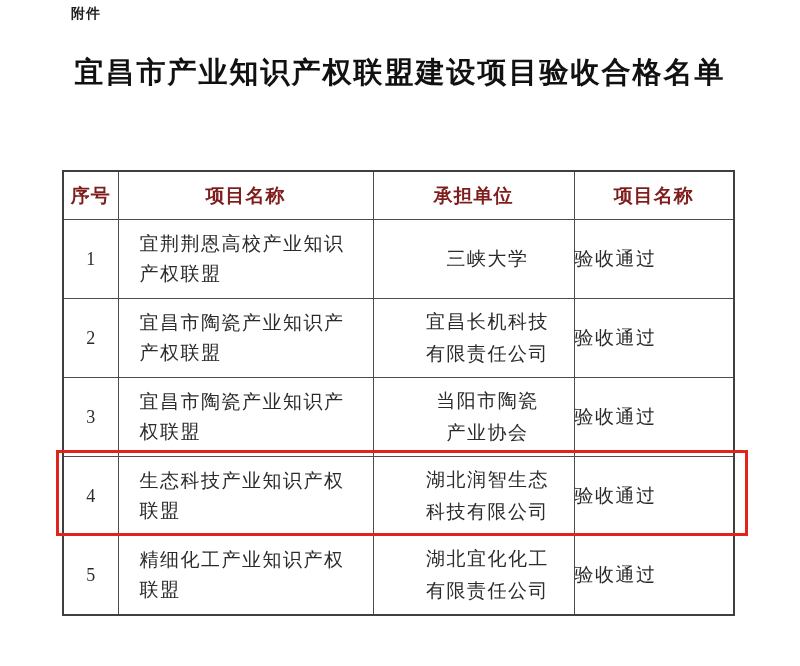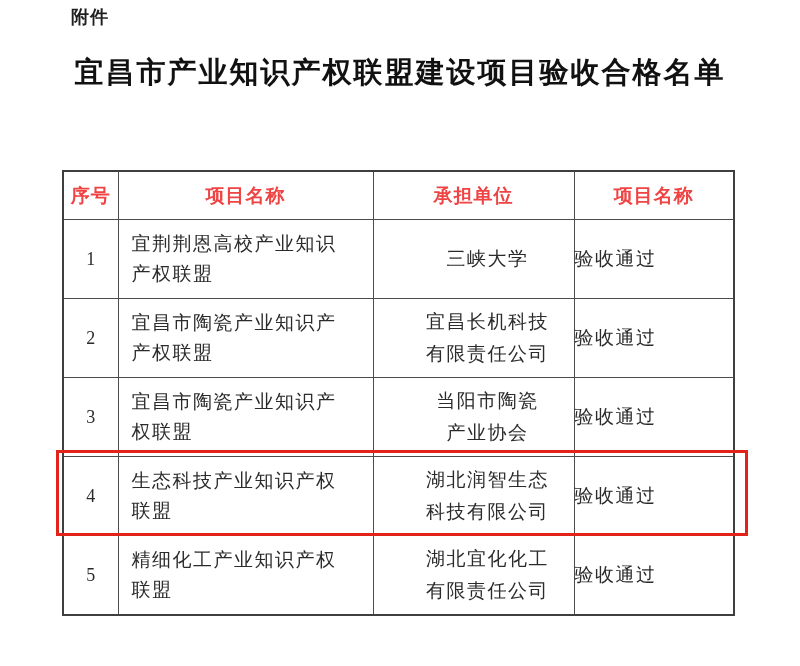--- a/index.html
+++ b/index.html
@@ -15,21 +15,21 @@
     font-family: "Liberation Serif", serif;
     color: #2b2b2b;
   }
 
   .attachment-label {
     position: absolute;
     left: 71px;
     top: 5px;
     font-family: "Liberation Sans", sans-serif;
     font-weight: bold;
-    font-size: 18px;
+    font-size: 14px;
     color: #1f1f1f;
     letter-spacing: 1px;
   }
 
   .doc-title {
     position: absolute;
     left: 0;
     top: 54px;
     width: 800px;
     text-align: center;
@@ -60,40 +60,40 @@
     border: 1px solid #4c4c4c;
     padding: 0;
     vertical-align: middle;
   }
 
   .results-table th {
     height: 47px;
     font-family: "Liberation Sans", sans-serif;
     font-weight: bold;
     font-size: 19px;
-    color: #ef4444;
+    color: #7f1d1d;
     text-align: center;
     letter-spacing: 1px;
   }
 
   .results-table td {
     height: 78px;
     font-size: 19px;
     color: #2b2b2b;
     letter-spacing: 1.5px;
   }
 
   td.cell-no {
     text-align: center;
     font-size: 18px;
     letter-spacing: 0;
   }
   td.cell-project {
     text-align: left;
-    padding-left: 13px;
+    padding-left: 21px;
     padding-right: 8px;
     white-space: pre-line;
     line-height: 30px;
   }
   td.cell-unit {
     text-align: center;
     white-space: pre-line;
     line-height: 32px;
     padding-left: 28px;
   }

